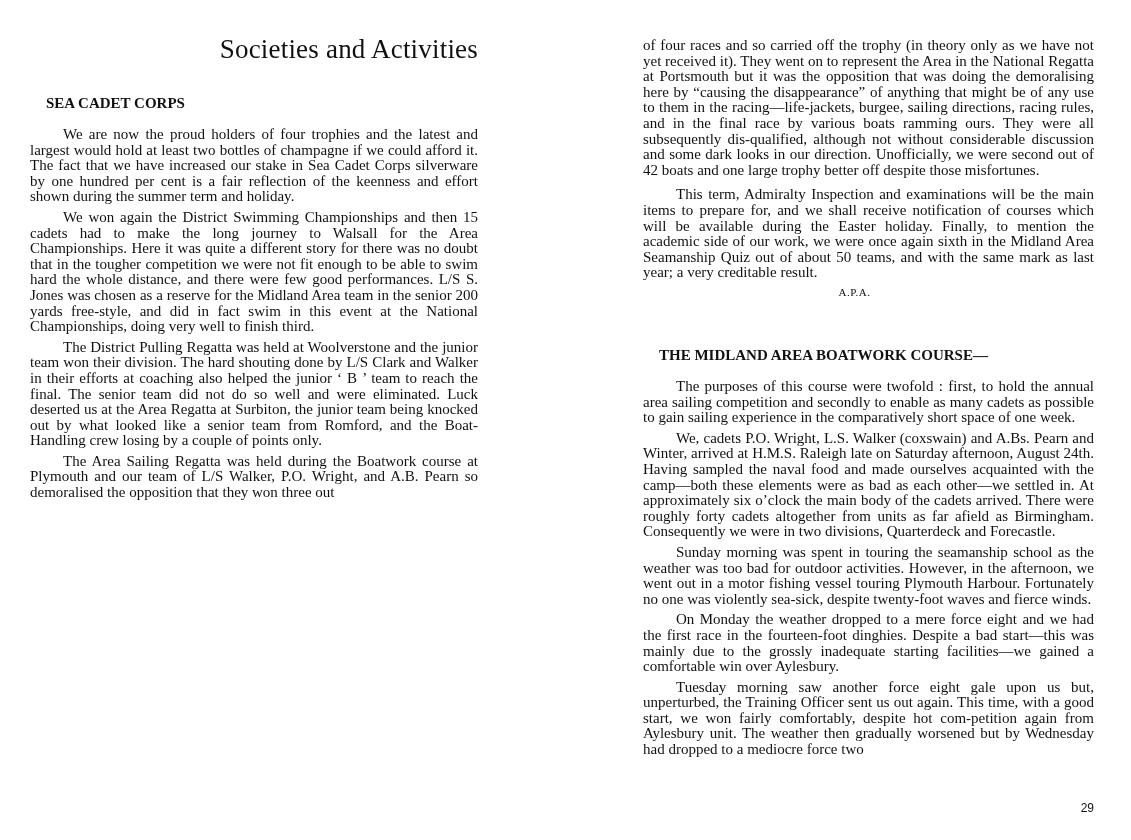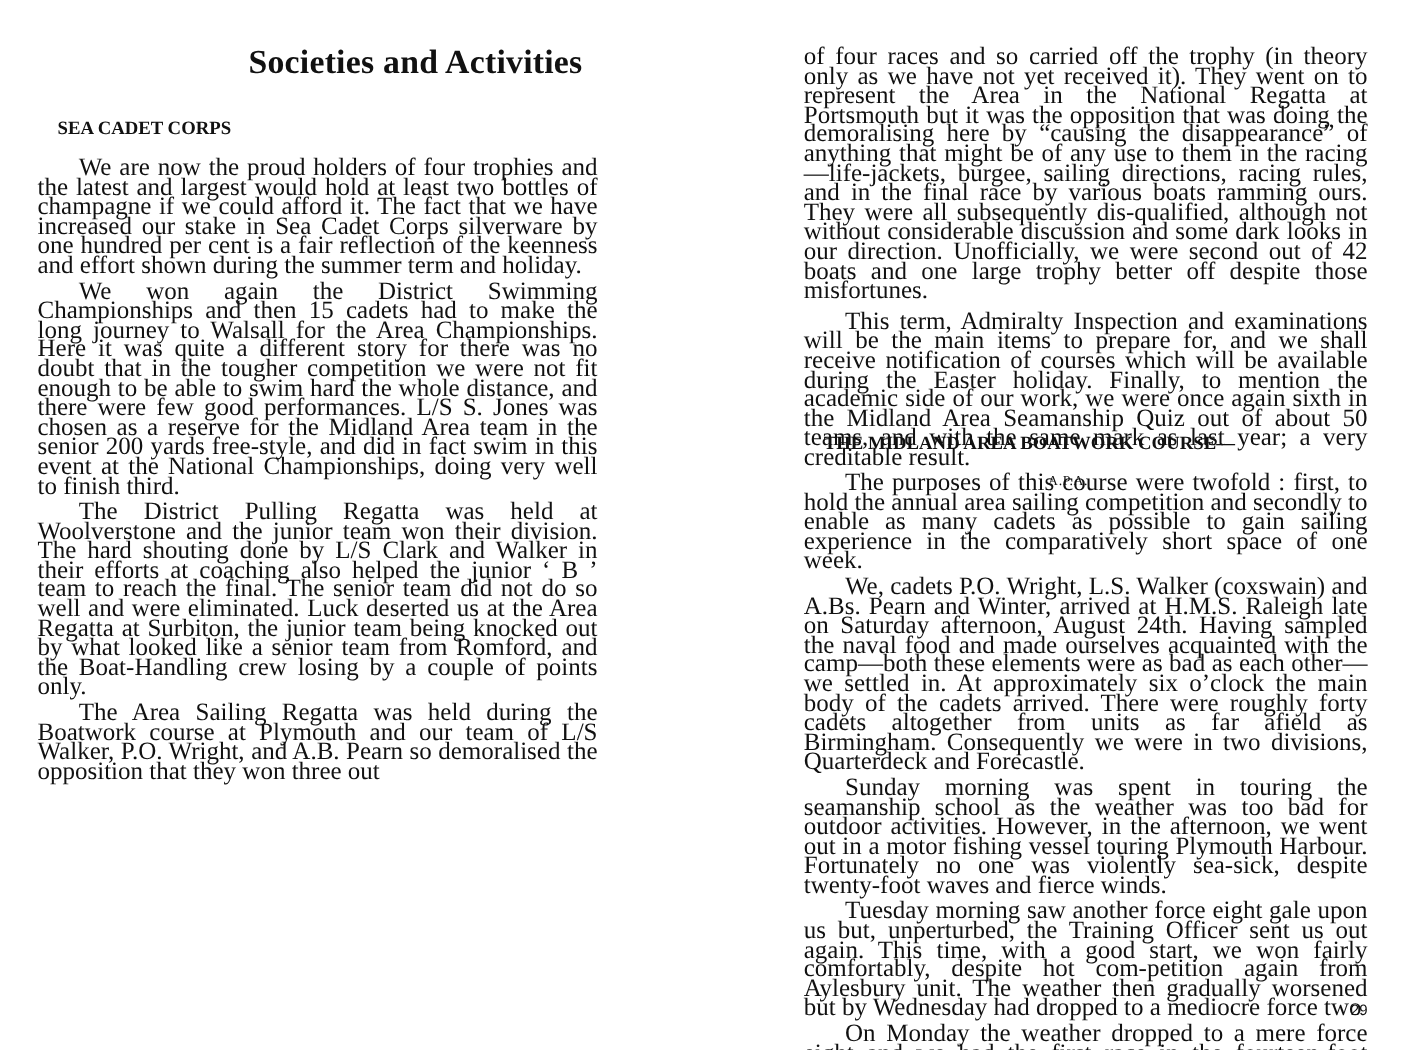--- a/index.html
+++ b/index.html
@@ -1,25 +1,25 @@
 <!DOCTYPE html>
 <html><head>
 <meta charset="utf-8">
 <style>
   html, body { margin:0; padding:0; background:#ffffff; }
   body { width:1131px; height:840px; position:relative; overflow:hidden;
          font-family:"Liberation Serif","DejaVu Serif",serif; color:#111; }
   .page { position:absolute; top:0; }
   #left-page { left:30px; width:448px; }
   #right-page { left:643px; width:451px; }
-  .title { position:absolute; right:12px; top:34px; font-size:27px; font-weight:bold;
+  .title { position:absolute; right:0; top:34px; font-size:27px; font-weight:normal;
            margin:0; white-space:nowrap; letter-spacing:0.2px; }
   .section-head { font-weight:bold; font-size:15px; margin:16px; line-height:16px; }
   .subhead { font-weight:bold; font-size:15px; margin:3px 0 3px; line-height:16px; }
-  p.para { margin:0 0 5px 0; font-size:20px; line-height:15.6px; text-align:justify;
+  p.para { margin:0 0 5px 0; font-size:15px; line-height:15.6px; text-align:justify;
            text-indent:33px; hyphens:manual; }
   .sig { text-align:center; font-size:11px; margin:4px 28px 0 0; letter-spacing:0.5px; }
   .pageno { position:absolute; right:0; top:801px; font-family:"Liberation Sans",sans-serif; font-size:12px; }
   #left-flow { position:absolute; top:79px; left:0; width:448px; }
   #right-flow-a { position:absolute; top:38px; left:0; width:451px; }
   #right-flow-b { position:absolute; top:331px; left:0; width:451px; }
 </style>
 </head>
 <body>
 
@@ -38,17 +38,17 @@
   <div id="right-flow-a">
     <p class="para" style="text-indent:0">of four races and so carried off the trophy (in theory only as we have not yet received it).  They went on to represent the Area in the National Regatta at Portsmouth but it was the opposition that was doing the demoralising here by “causing the disappearance” of anything that might be of any use to them in the racing—life-jackets, burgee, sailing directions, racing rules, and in the final race by various boats ramming ours.  They were all subsequently dis-qualified, although not without considerable discussion and some dark looks in our direction.  Unofficially, we were second out of 42 boats and one large trophy better off despite those misfortunes.</p>
     <p class="para" style="margin-top:9px">This term, Admiralty Inspection and examinations will be the main items to prepare for, and we shall receive notification of courses which will be available during the Easter holiday.  Finally, to mention the academic side of our work, we were once again sixth in the Midland Area Seamanship Quiz out of about 50 teams, and with the same mark as last year; a very creditable result.</p>
     <div class="sig">A.P.A.</div>
   </div>
   <div id="right-flow-b">
     <h2 class="section-head">THE MIDLAND AREA BOATWORK COURSE—</h2>
     <p class="para">The purposes of this course were twofold : first, to hold the annual area sailing competition and secondly to enable as many cadets as possible to gain sailing experience in the comparatively short space of one week.</p>
     <p class="para">We, cadets P.O. Wright, L.S. Walker (coxswain) and A.Bs. Pearn and Winter, arrived at H.M.S. Raleigh late on Saturday afternoon, August 24th.  Having sampled the naval food and made ourselves acquainted with the camp—both these elements were as bad as each other—we settled in.  At approximately six o’clock the main body of the cadets arrived.  There were roughly forty cadets altogether from units as far afield as Birmingham.  Consequently we were in two divisions, Quarterdeck and Forecastle.</p>
     <p class="para">Sunday morning was spent in touring the seamanship school as the weather was too bad for outdoor activities.  However, in the afternoon, we went out in a motor fishing vessel touring Plymouth Harbour.  Fortunately no one was violently sea-sick, despite twenty-foot waves and fierce winds.</p>
+    <p class="para">On Monday the weather dropped to a mere force eight and we had the first race in the fourteen-foot dinghies.  Despite a bad start—this was mainly due to the grossly inadequate starting facilities—we gained a comfortable win over Aylesbury.</p>
     <p class="para">Tuesday morning saw another force eight gale upon us but, unperturbed, the Training Officer sent us out again.  This time, with a good start, we won fairly comfortably, despite hot com-petition again from Aylesbury unit.  The weather then gradually worsened but by Wednesday had dropped to a mediocre force two</p>
-    <p class="para">On Monday the weather dropped to a mere force eight and we had the first race in the fourteen-foot dinghies.  Despite a bad start—this was mainly due to the grossly inadequate starting facilities—we gained a comfortable win over Aylesbury.</p>
   </div>
   <div class="pageno">29</div>
 </div>
 
 </body></html>

